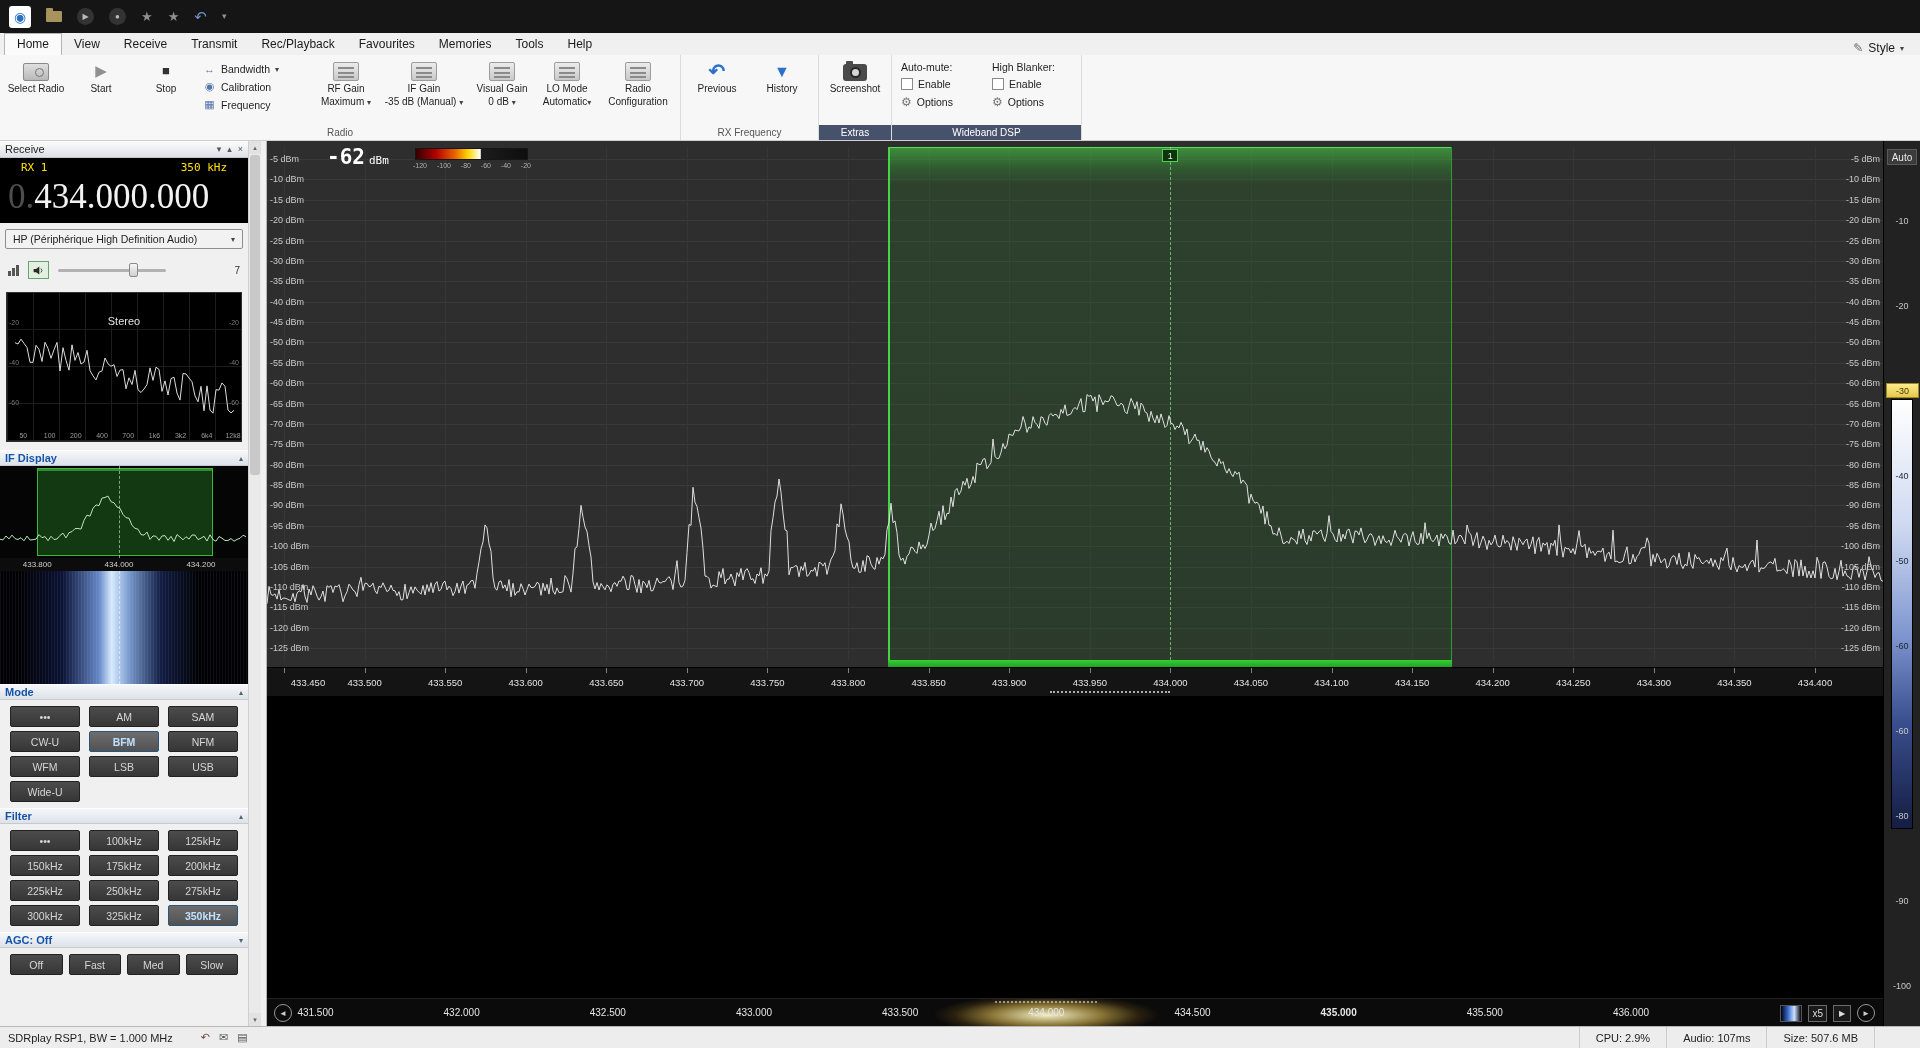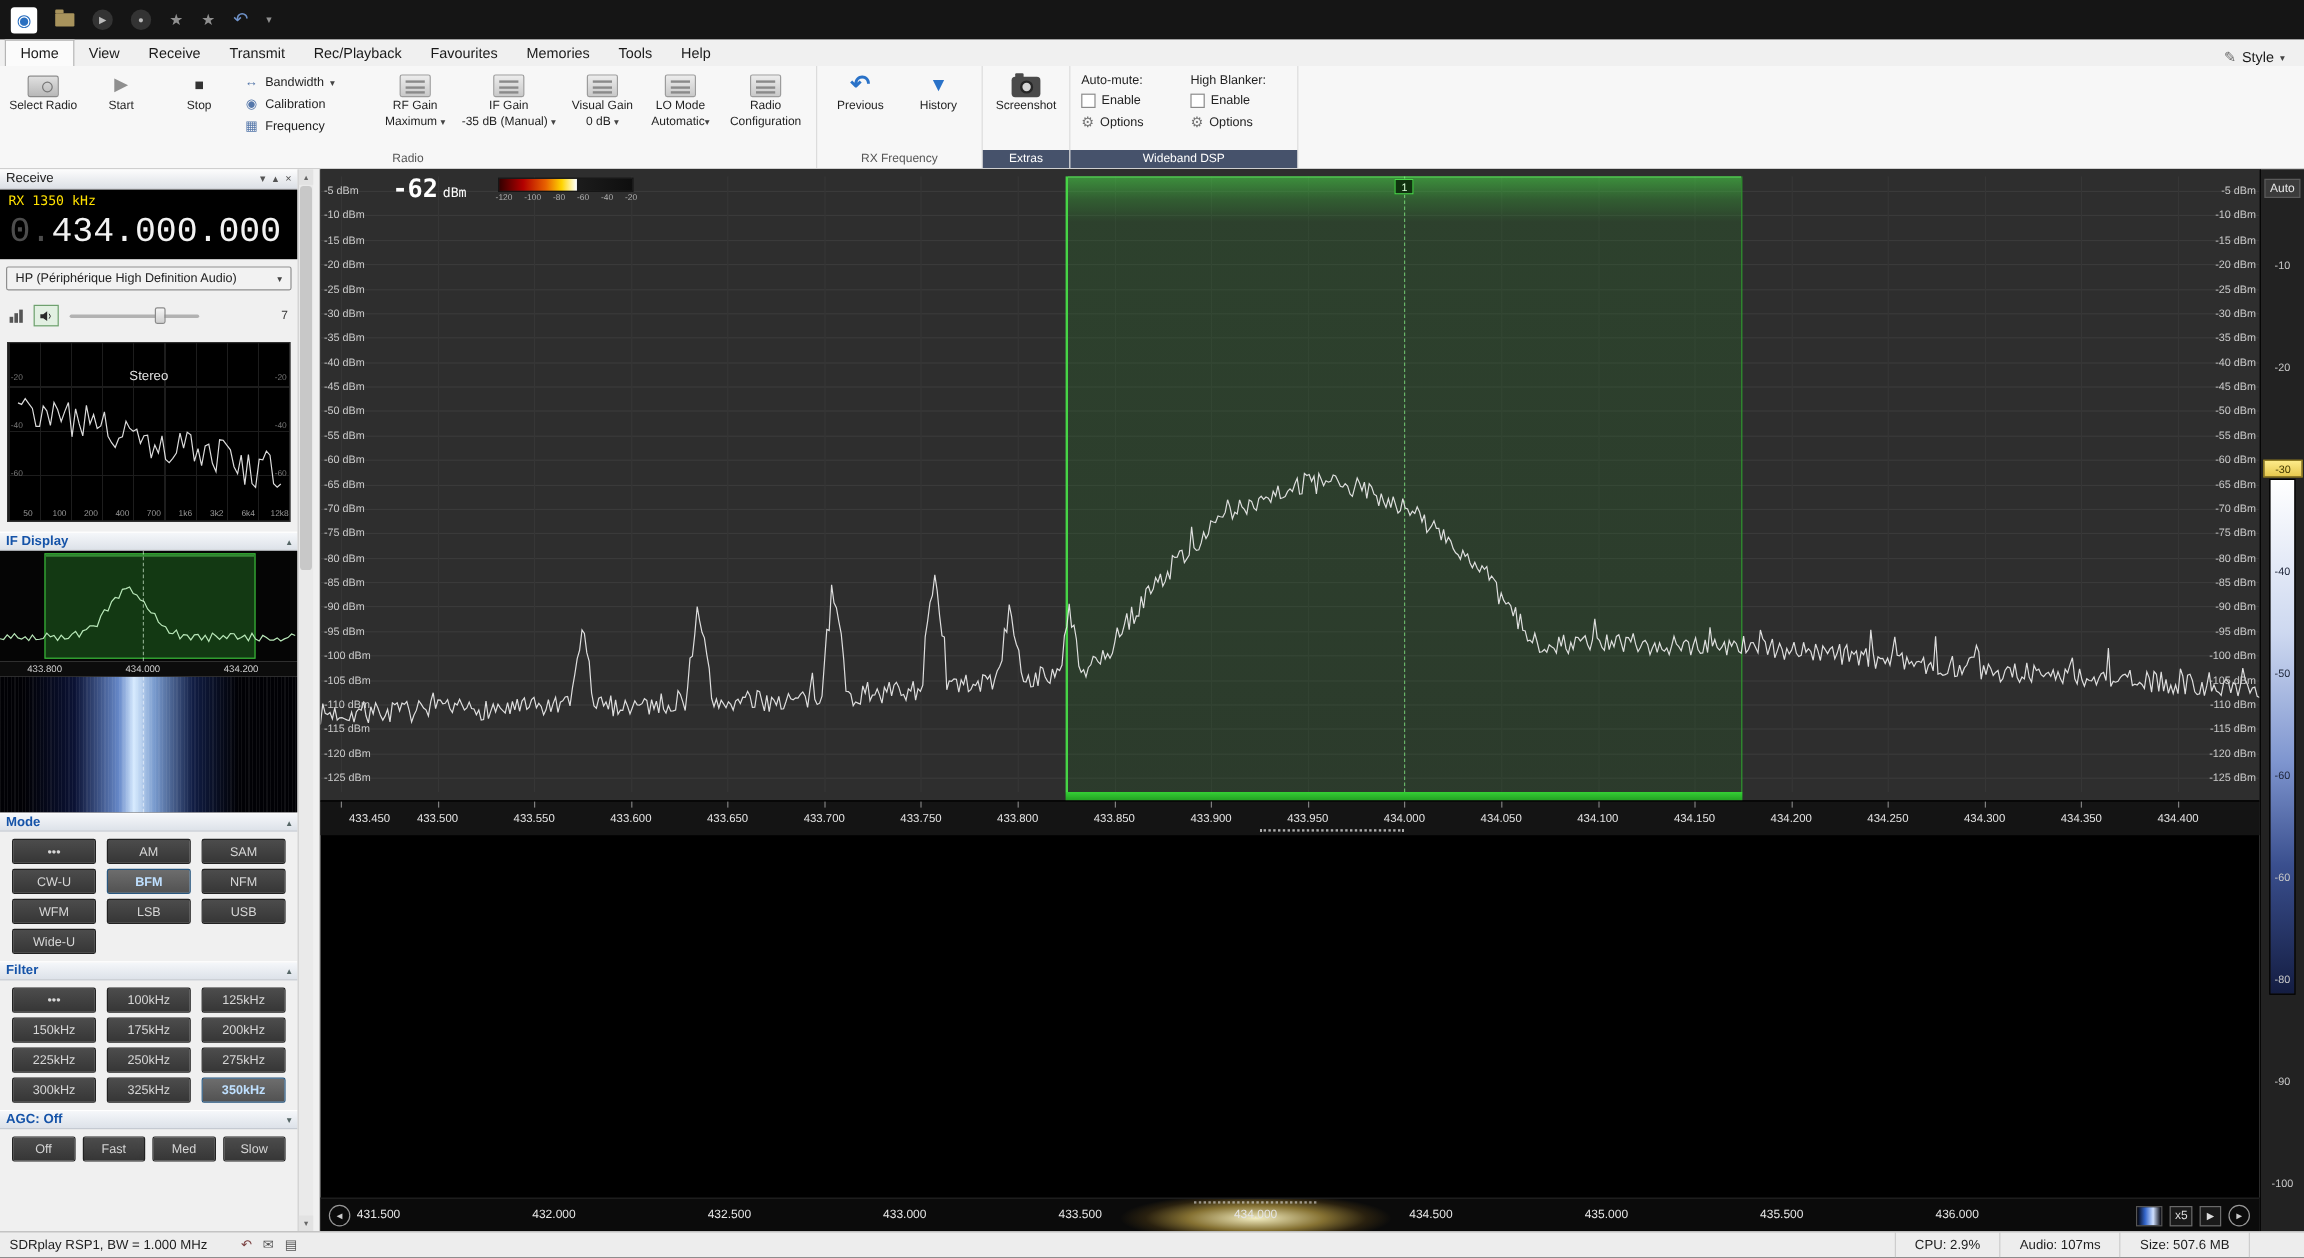--- a/index.html
+++ b/index.html
@@ -65,23 +65,23 @@
 .gear{color:#777;font-size:12px}
 
 
 .left-panel{position:absolute;left:0;top:141px;width:267px;height:885px;background:#f0f0f0;
   border-right:1px solid #b5b5b5;overflow:hidden}
 .lp-content{position:absolute;left:0;top:0;width:248px}
 .panel-header{height:17px;background:linear-gradient(#fdfdfd,#dce0e6);border-bottom:1px solid #c2c6cc;
   display:flex;align-items:center;font-size:11px;padding:0 5px}
 .hdr-icons{margin-left:auto;display:flex;gap:6px;font-size:9px;color:#555}
 .black-block{background:#000;padding-bottom:4px}
-.rx-row{display:flex;font-family:"DejaVu Sans Mono",monospace;font-size:11px;
-  color:#ffe100;padding:3px 7px 0}
-.freq-display{font-family:Liberation Mono, monospace;font-size:29px;color:#f2f2f2;padding:3px 2px 2px 8px;white-space:nowrap}
+.rx-row{display:flex;justify-content:space-between;font-family:"DejaVu Sans Mono",monospace;font-size:11px;
+  color:#ffe100;padding:3px 21px 0}
+.freq-display{font-family:Liberation Serif, serif;font-size:35px;color:#f2f2f2;padding:3px 2px 2px 8px;white-space:nowrap}
 .freq-dim{color:#4d4d4d}
 .combo{margin:6px 5px 0;height:20px;background:#f2f2f2;border:1px solid #8f8f8f;border-radius:2px;
   font-size:10.5px;display:flex;align-items:center;padding:0 7px;white-space:nowrap;overflow:hidden}
 .combo .caret{margin-left:auto}
 .vol-row{display:flex;align-items:center;gap:9px;margin:9px 8px 0;height:24px}
 .bars-ico{display:flex;align-items:flex-end;gap:1px}
 .bars-ico i{width:3px;background:#555;display:block}
 .spk-btn{width:21px;height:18px;border:1px solid #6fa06f;background:#e2f0e2;display:flex;align-items:center;justify-content:center}
 .slider{position:relative;width:108px;height:14px}
 .slider .track{position:absolute;left:0;right:0;top:6px;height:3px;background:#b2b2b2;border-radius:2px}
@@ -672,21 +672,21 @@
             <span>►</span>
           </div>
       </div>
     <div class="nav-lbl" style="left: 3%;">431.500</div>
         <div class="nav-lbl" style="left: 12.045%;">432.000</div>
         <div class="nav-lbl" style="left: 21.09%;">432.500</div>
         <div class="nav-lbl" style="left: 30.135%;">433.000</div>
         <div class="nav-lbl" style="left: 39.18%;">433.500</div>
         <div class="nav-lbl" style="left: 48.225%;">434.000</div>
         <div class="nav-lbl" style="left: 57.27%;">434.500</div>
-        <div class="nav-lbl" style="left: 66.315%;">435.000</div>
+        <div class="nav-lbl" style="left: 66.315%; font-weight: bold;">435.000</div>
         <div class="nav-lbl" style="left: 75.36%;">435.500</div>
         <div class="nav-lbl" style="left: 84.405%;">436.000</div>
       </div>
   </div>
 
   <div class="right-strip" id="range-strip">
     <div class="auto-btn">Auto</div>
     <div class="rs-grad"></div>
   <div class="rs-tick" style="top: 80px;">-10</div>
       <div class="rs-tick" style="top: 165px;">-20</div>

